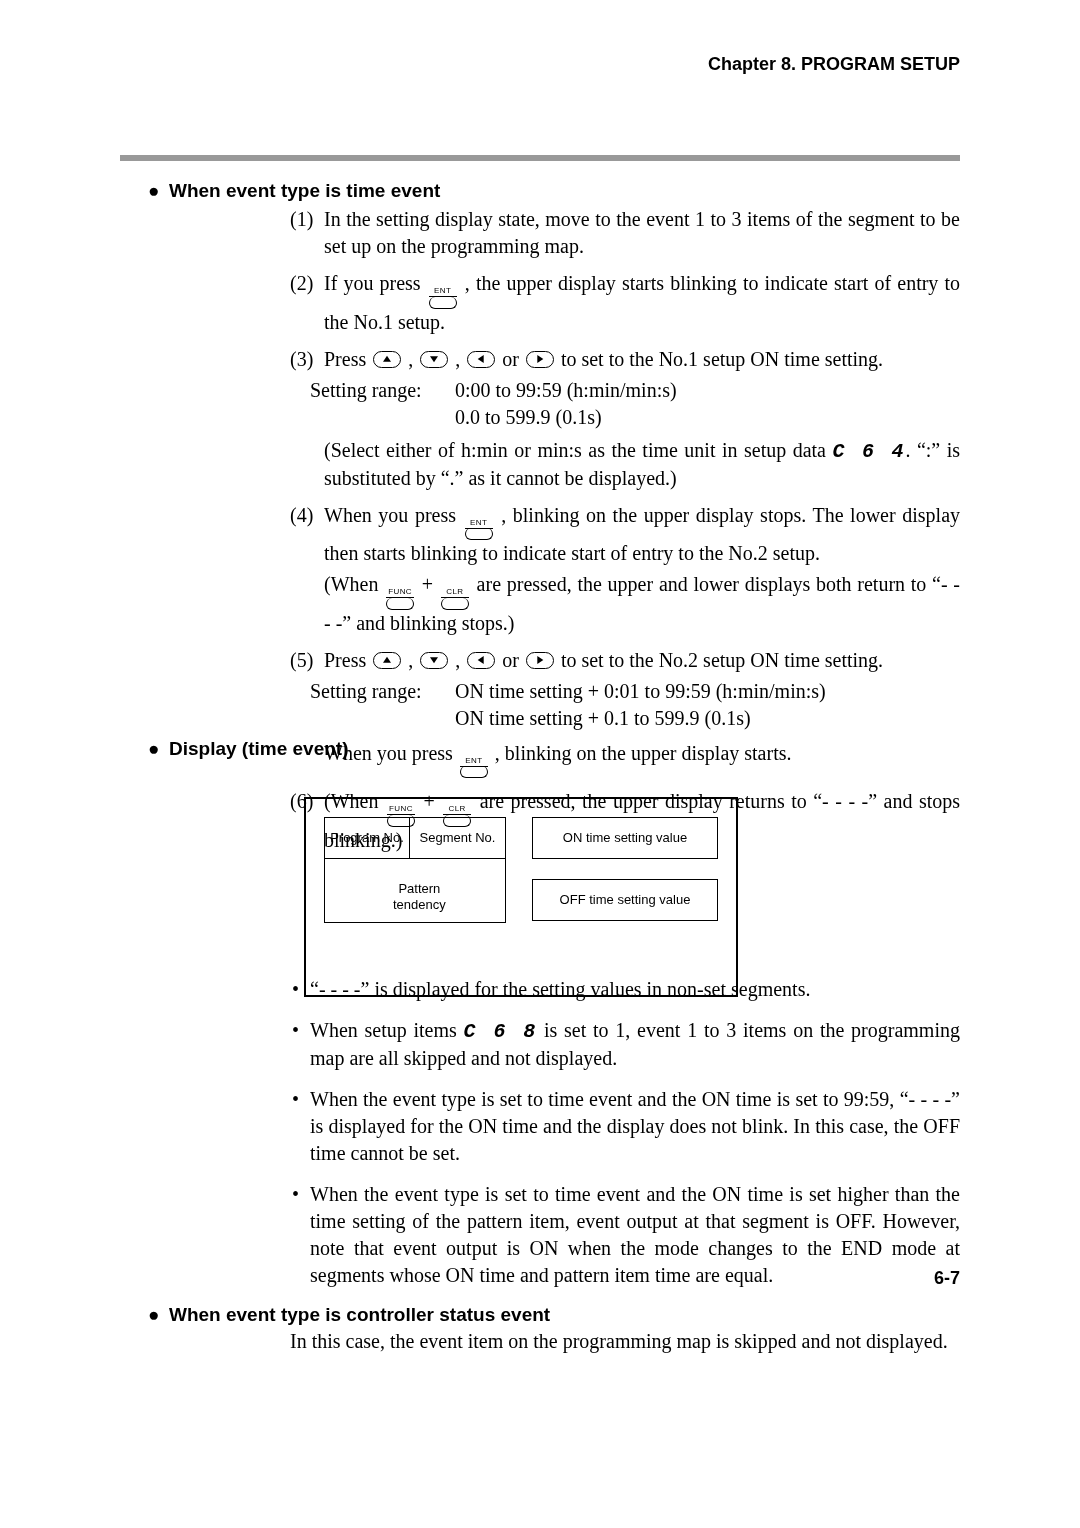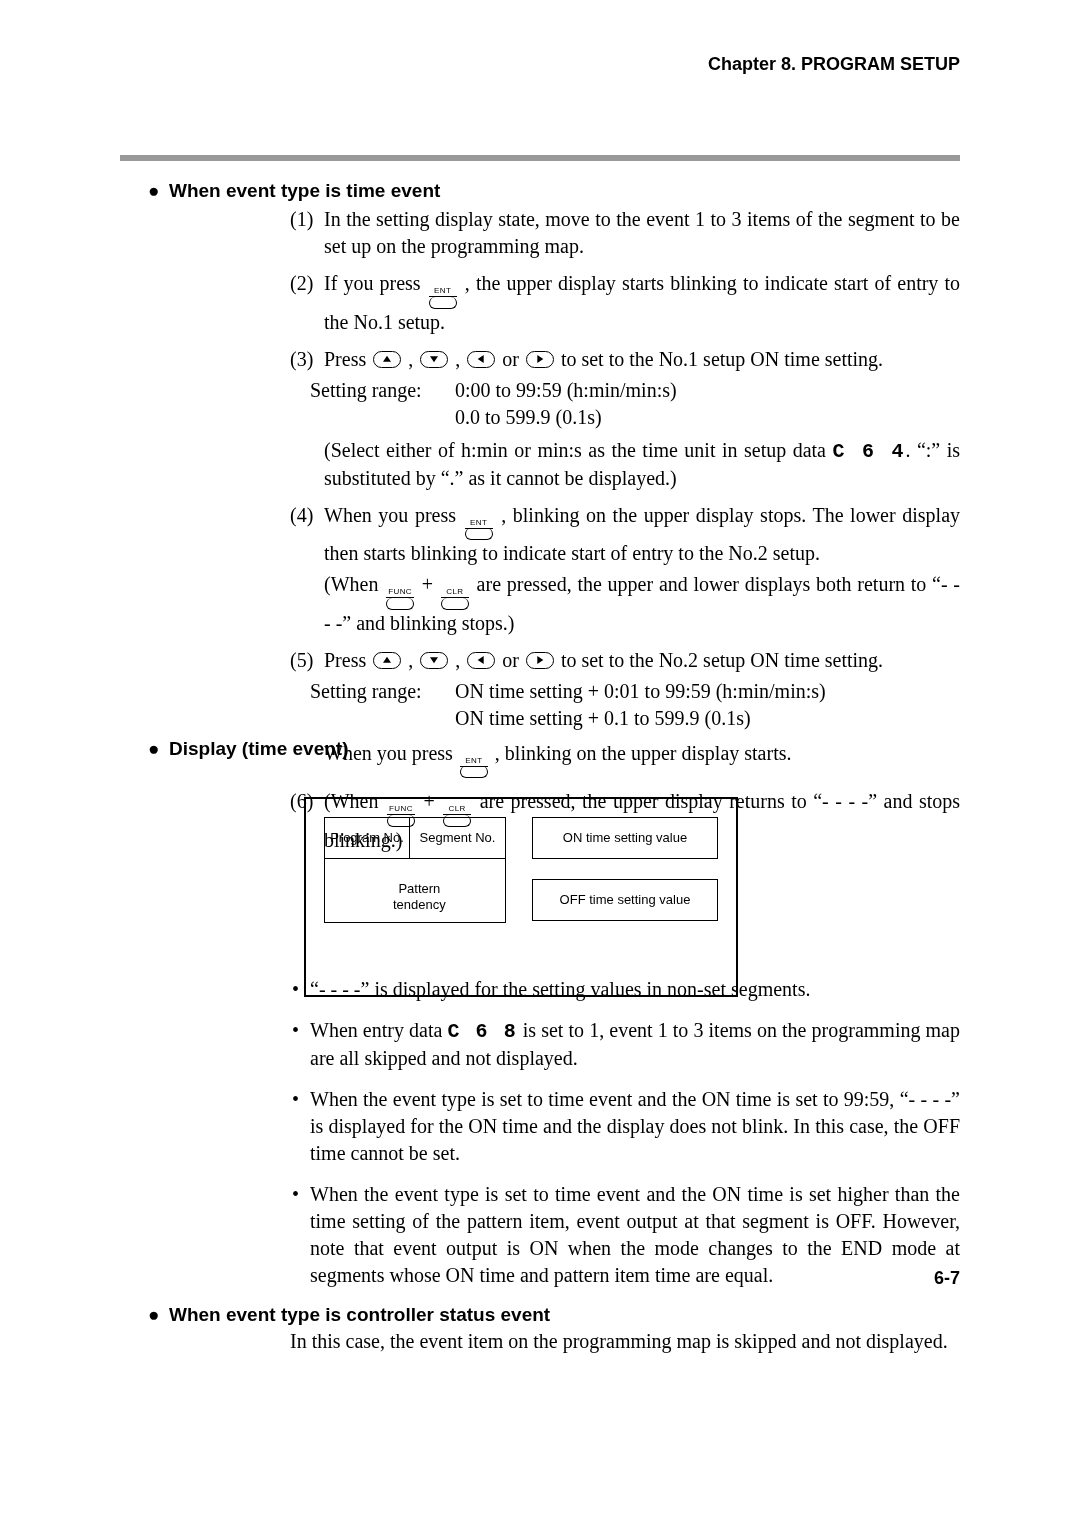--- a/index.html
+++ b/index.html
@@ -62,21 +62,21 @@
     border-right:6px solid #000}
   .key.k-right::after{content:"";position:absolute;left:50%;top:50%;
     transform:translate(-45%,-50%);
     border-top:4px solid transparent;border-bottom:4px solid transparent;
     border-left:6px solid #000}
   .lkey{display:inline-block;vertical-align:-3px;position:relative;margin:0 2px}
   .lkey .t{display:block;font-family:Arial,Helvetica,sans-serif;font-size:8px;
            letter-spacing:.4px;text-align:center;line-height:8px;border-bottom:1px solid #000;padding:0 1px 1px}
   .lkey .b{display:block;width:26px;height:11px;border:1.6px solid #000;border-radius:9px;border-top:none;margin-top:-0.5px}
 
-  .seg{font-family:"Courier New",monospace;font-weight:600;letter-spacing:2px}
+  .seg{font-family:"Courier New",monospace;font-style:italic;font-weight:600;letter-spacing:2px}
 
   .diagram{
     position:absolute;left:304px;top:761px;
     width:430px;height:196px;border:2px solid #000;
     font-family:Arial,Helvetica,sans-serif;font-size:13px;line-height:1.2;margin-top:36px;
   }
   .diagram .left{position:absolute;left:18px;top:18px;width:180px;height:104px;border:1px solid #000}
   .diagram .left .vline{position:absolute;left:84px;top:0;width:1px;height:40px;background:#000}
   .diagram .left .hline{position:absolute;left:0;top:40px;right:0;height:1px;background:#000}
   .diagram .left .c1{position:absolute;left:0;top:0;width:84px;height:40px;display:flex;align-items:center;justify-content:center;text-align:center}
@@ -207,21 +207,21 @@
   </div>
   <div class="right">
     <div class="box" style="top:0">ON time setting value</div>
     <div class="box" style="top:62px">OFF time setting value</div>
   </div>
 </div>
 
 <div class="bullets" style="top:976px">
   <span class="bul">“- - - -” is displayed for the setting values in non-set segments.</span>
   <span class="bul">
-    <span>When entry data </span><span class="seg">C 6 8</span><span> is set to 1, event 1 to 3 items on the programming map are all skipped and not displayed.</span>
+    <span>When setup items </span><span class="seg">C 6 8</span><span> is set to 1, event 1 to 3 items on the programming map are all skipped and not displayed.</span>
   </span>
   <span class="bul">When the event type is set to time event and the ON time is set to 99:59, “- - - -” is displayed for the ON time and the display does not blink. In this case, the OFF time cannot be set.</span>
   <span class="bul">When the event type is set to time event and the ON time is set higher than the time setting of the pattern item, event output at that segment is OFF. However, note that event output is ON when the mode changes to the END mode at segments whose ON time and pattern item time are equal.</span>
 </div>
 
 <div class="sec" style="top:1302px">
   <span class="dot">●&nbsp;&nbsp;</span><span>When event type is controller status event</span>
 </div>
 <div class="body" style="top:1328px">
   <span>In this case, the event item on the programming map is skipped and not displayed.</span>

